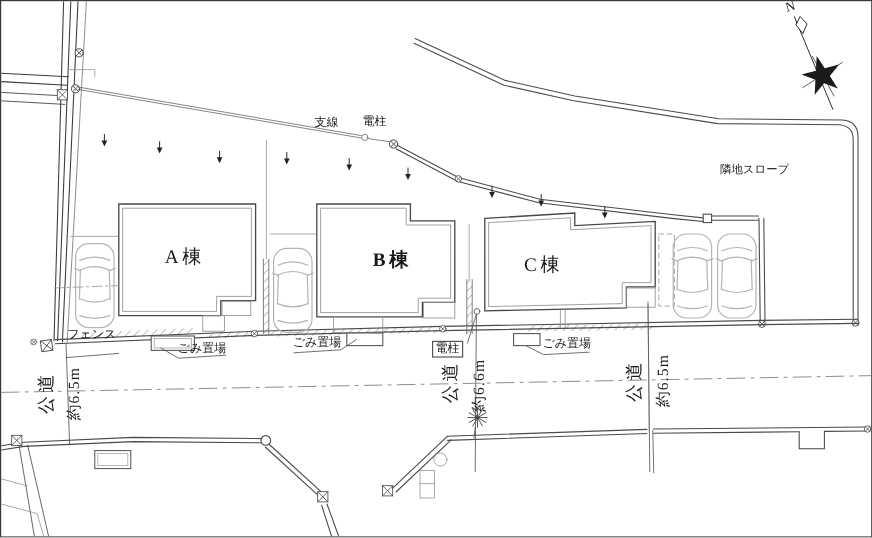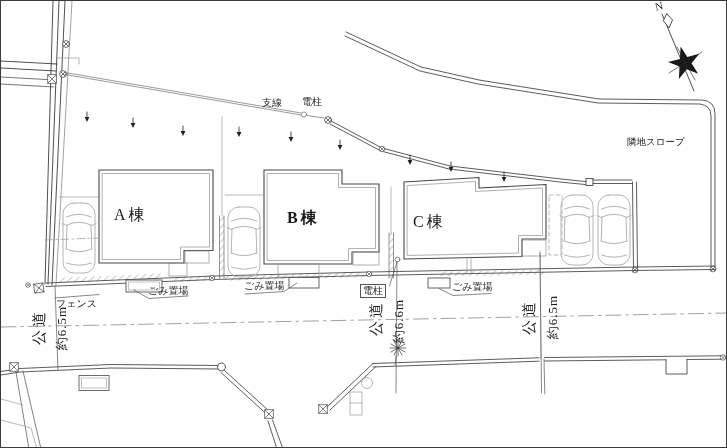--- a/index.html
+++ b/index.html
@@ -4,21 +4,21 @@
 <style>
   html,body{margin:0;padding:0;background:#e8e8e8;}
   #stage{
     position:relative;width:727px;height:448px;background:#ffffff;
     border:1px solid #3a3a3a;box-sizing:border-box;overflow:hidden;
     font-family:"Liberation Serif","DejaVu Serif",serif;color:#1b1b1b;
   }
   #linework{position:absolute;left:0;top:0;}
   .lbl{position:absolute;white-space:nowrap;line-height:1;color:#1b1b1b;}
   .sm{font-size:10px;}
-  .bl{font-size:16px;letter-spacing:3px;width:80px;}
+  .bl{font-size:16px;letter-spacing:3px;text-align:center;width:80px;}
   .vert{transform:rotate(-90deg);text-align:center;}
   .rname{font-size:15px;letter-spacing:3px;width:44px;height:18px;}
   .rwidth{font-size:13px;letter-spacing:1px;width:64px;height:16px;}
   .north{font-size:11px;transform:rotate(-14deg);}
   .boxed{border:0.8px solid #555;padding:1px 2px;background:#fff;font-size:10px;}
 </style>
 </head>
 <body>
 
 <div id="stage">
@@ -243,33 +243,33 @@
     <path d="M693,90 L661,13" stroke="#222" stroke-width="0.8"></path>
     <polygon points="666,13 671.5,19 668,27 662.5,20" fill="#fff" stroke="#222" stroke-width="0.8"></polygon>
     <polygon points="679.6,45.6 686.3,55.9 698.3,52.7 690.5,62.3 697.2,72.7 685.7,68.3 677.9,77.9 678.5,65.5 667,61.1 678.9,57.9" fill="#1a1a1a" stroke="none"></polygon>
     <path d="M668,72 L701,51" stroke="#222" stroke-width="0.6"></path>
     <path d="M676,46 L694,79" stroke="#222" stroke-width="0.6"></path>
   </g>
 </svg>
 
 <div class="lbl north" style="left:654px;top:0px;">N</div>
 
-<div class="lbl sm" style="left:599px;top:137px;font-size:9.5px;margin-left:27px;">隣地スロープ</div>
+<div class="lbl sm" style="left:599px;top:137px;font-size:9.5px;">隣地スロープ</div>
 
 <div class="lbl sm" style="left:261px;top:97px;">支線</div>
 
 <div class="lbl sm" style="left:301px;top:96px;">電柱</div>
 
 <div class="lbl bl" style="left:113px;top:206px;">A棟</div>
 
 <div class="lbl bl" style="left:286px;top:209px;font-weight:bold;">B棟</div>
 
 <div class="lbl bl" style="left:412px;top:213px;">C棟</div>
 
-<div class="lbl sm" style="left:55px;top:298px;">フェンス</div>
+<div class="lbl sm" style="left:55px;top:274px;">フェンス</div>
 
 <div class="lbl sm" style="left:147px;top:285px;">ごみ置場</div>
 
 <div class="lbl sm" style="left:243px;top:280px;">ごみ置場</div>
 
 <div class="lbl sm" style="left:451px;top:281px;">ごみ置場</div>
 
 <div class="lbl boxed" style="left:359px;top:283px;">電柱</div>
 
 <div class="lbl vert rname" style="left:18px;top:317px;">公道</div>

